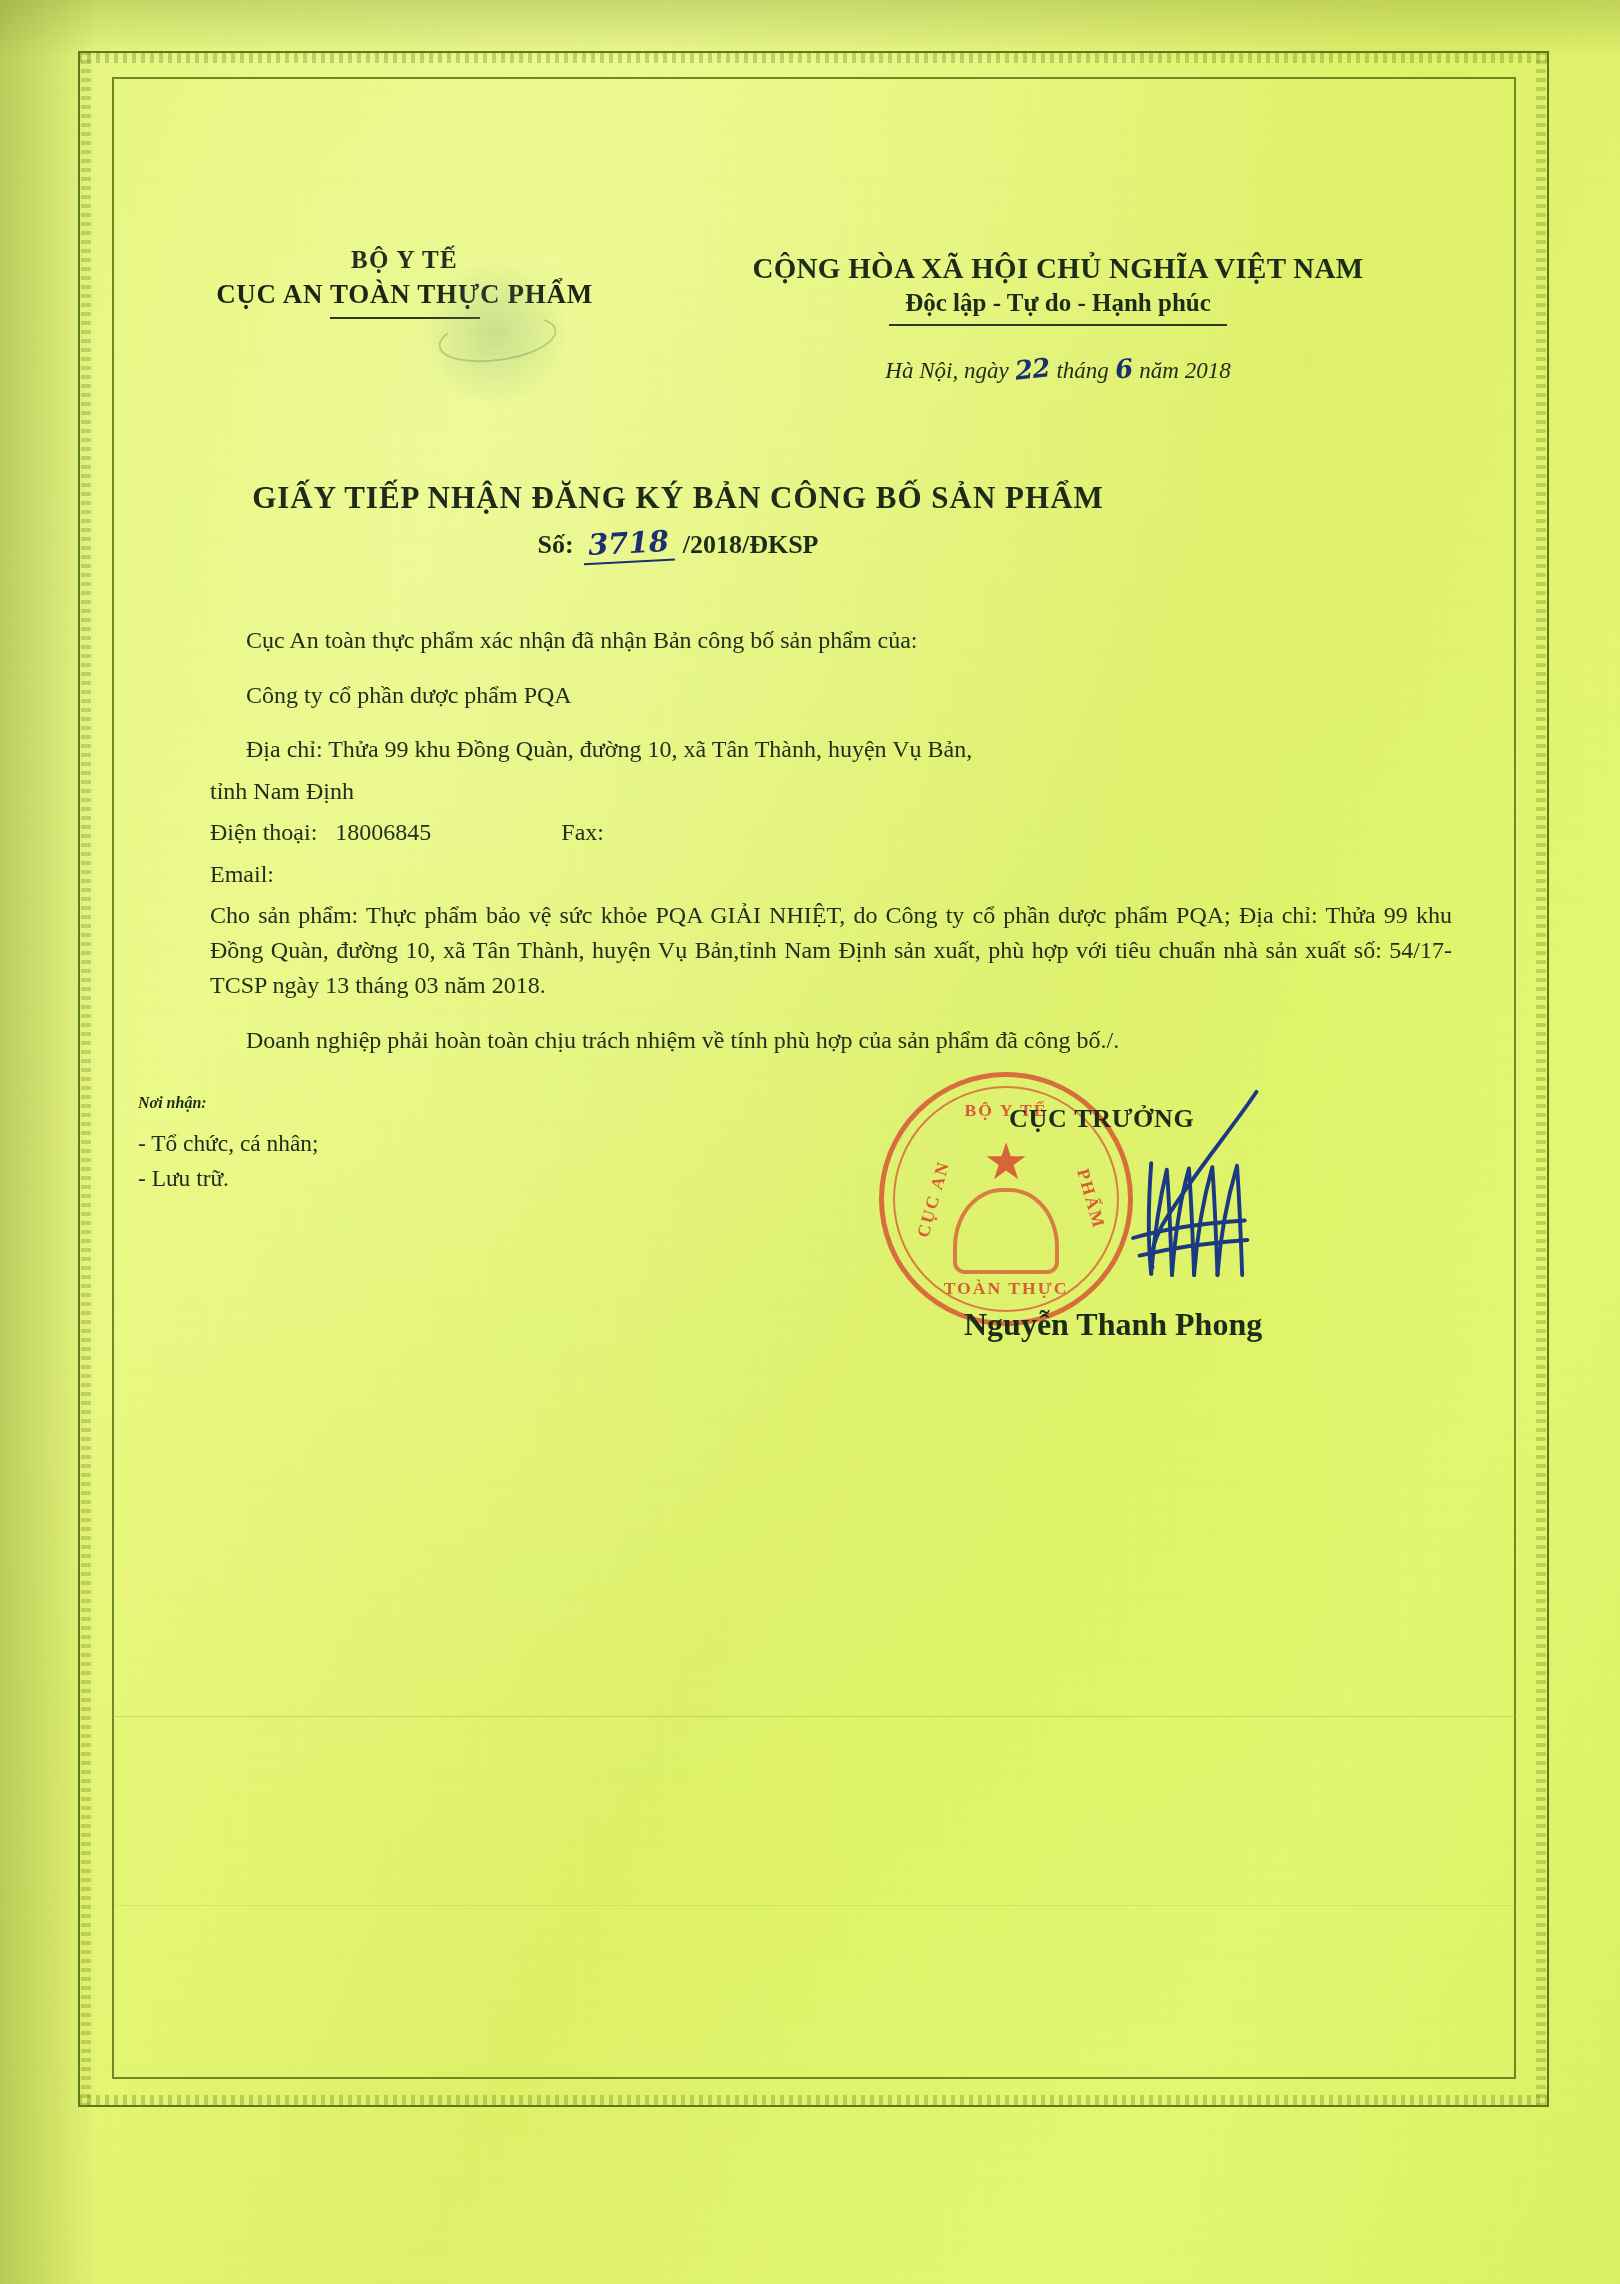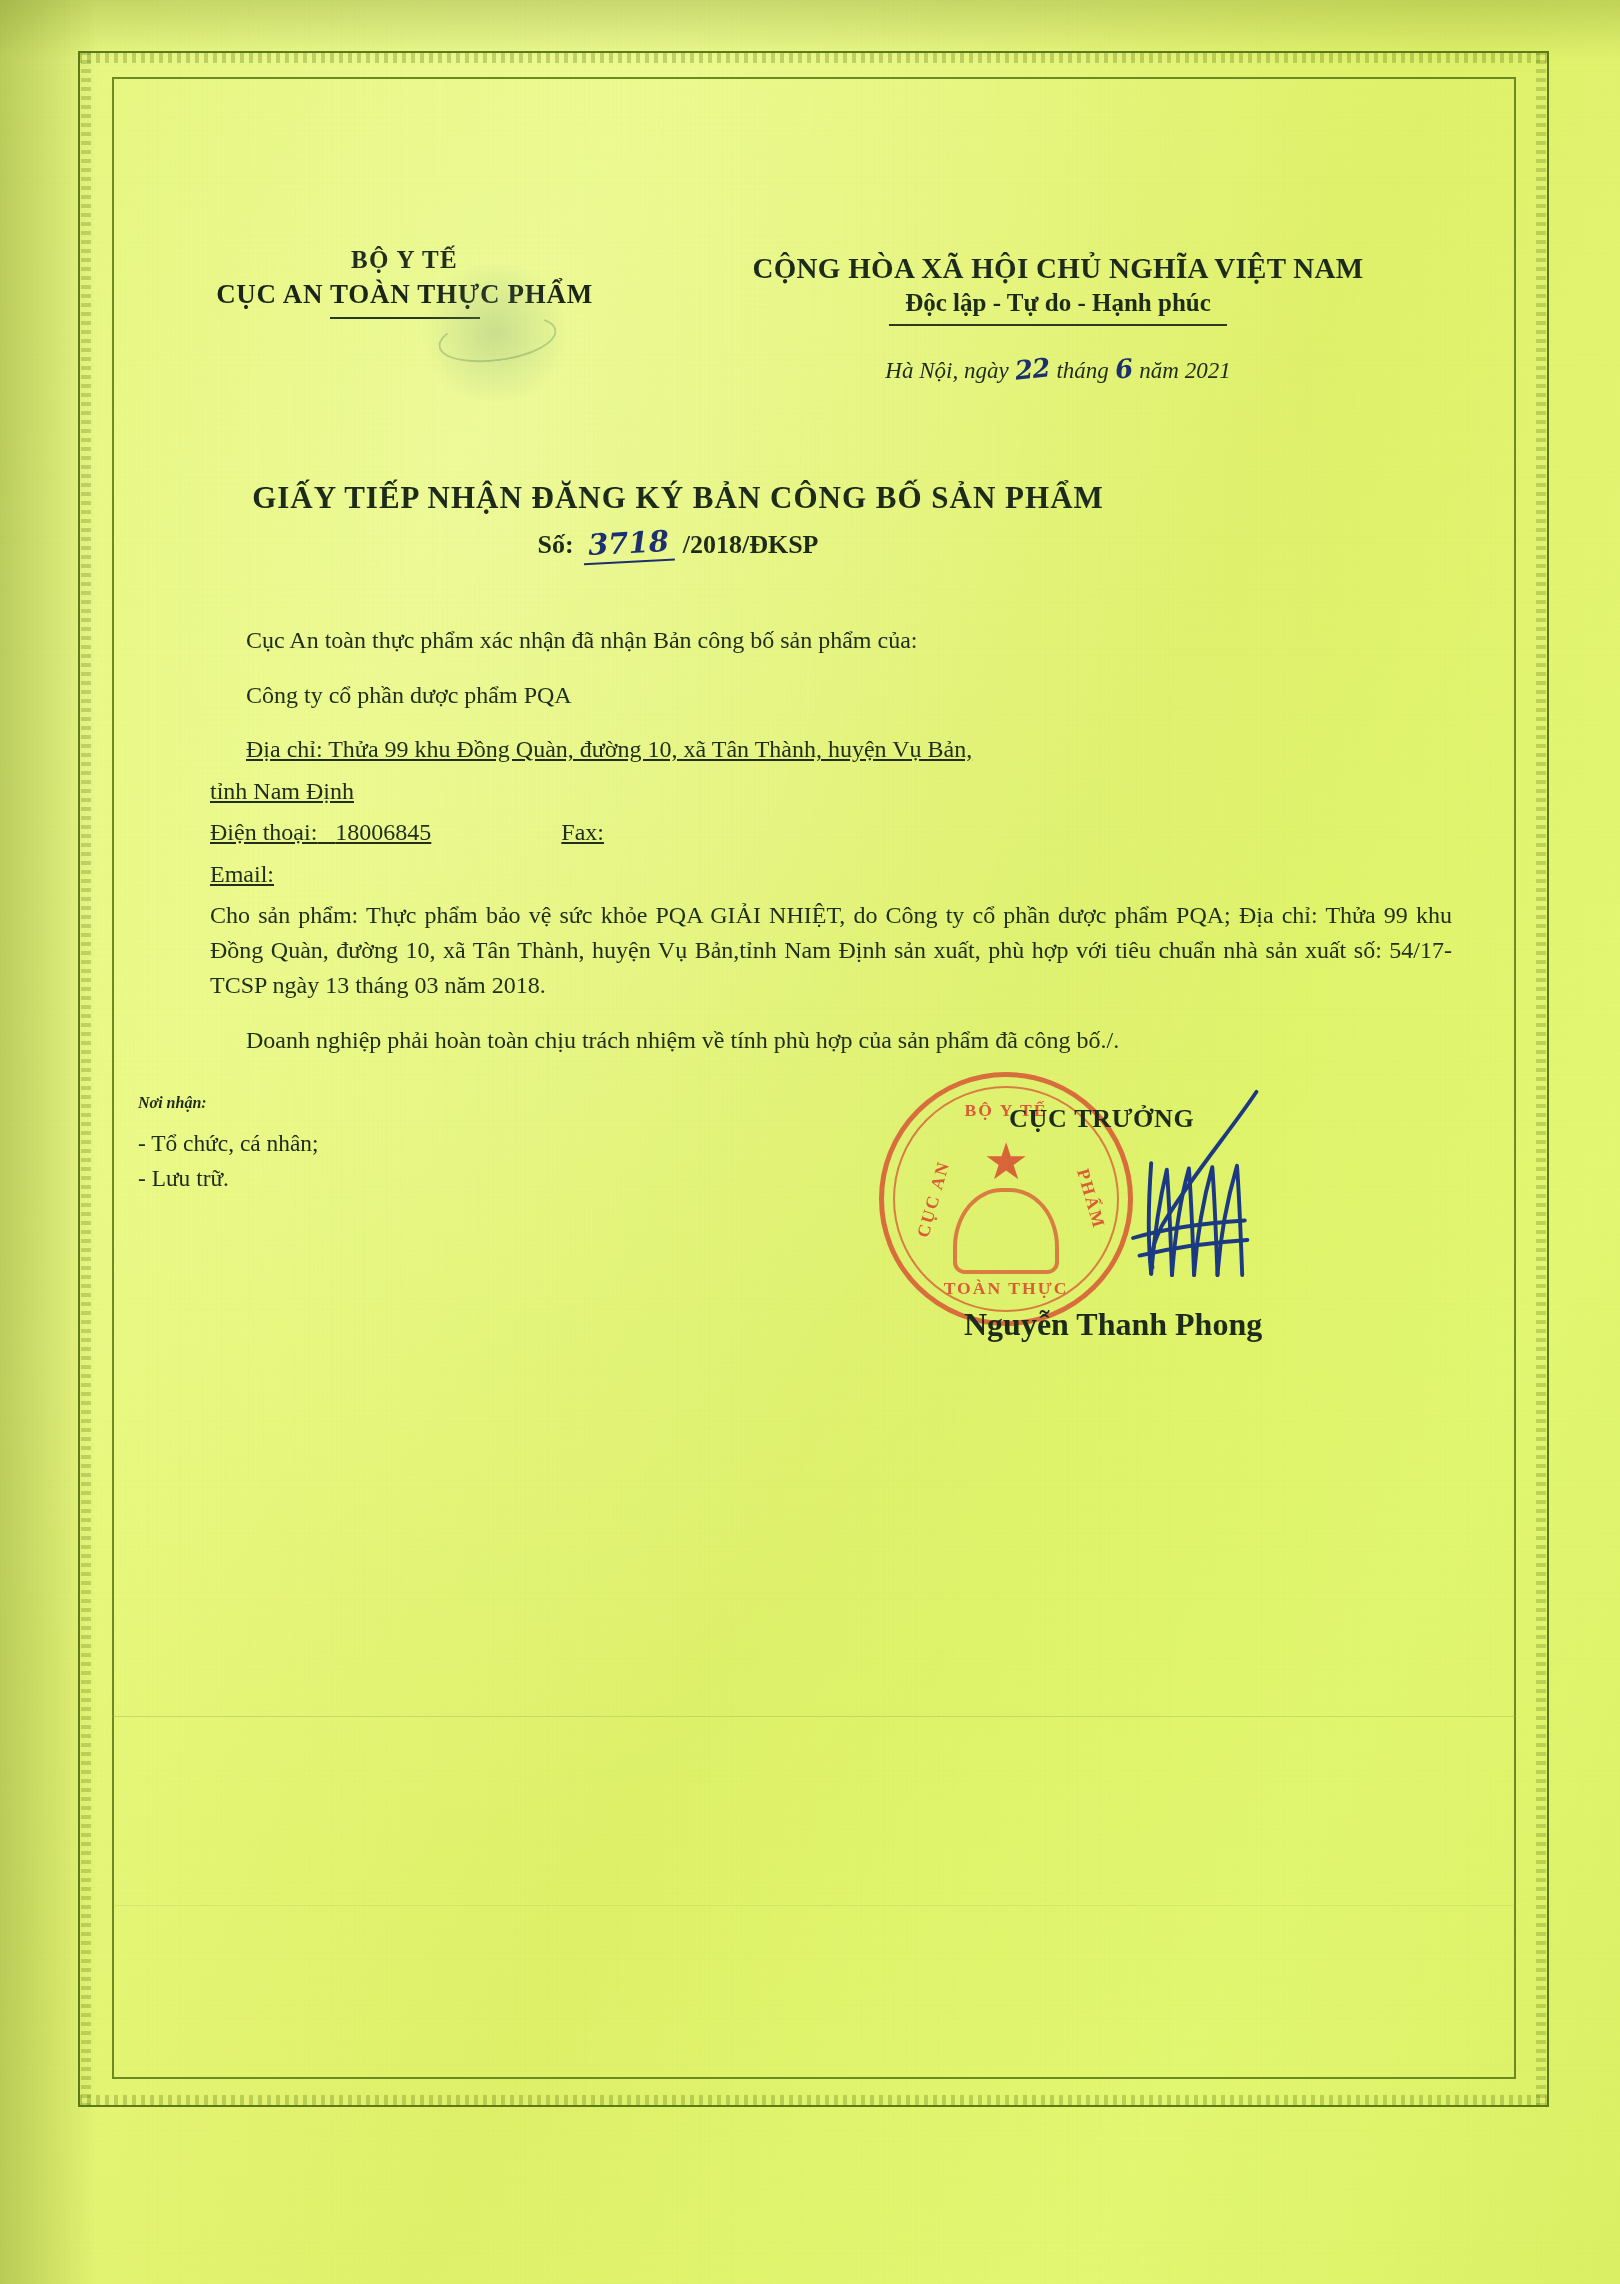--- a/index.html
+++ b/index.html
@@ -247,21 +247,21 @@
   .body {
     position: absolute;
     top: 546px;
     left: 98px;
     width: 1242px;
     font-size: 24px;
     line-height: 1.46;
     color: #20301c;
   }
   .body p { margin: 0 0 19.5px 0; }
-  .body p.tight { margin-bottom: 6.5px; text-decoration: underline; }
+  .body p.tight { margin-bottom: 6.5px; }
   .indent { text-indent: 36px; }
   .row-2col {
     display: flex;
     gap: 130px;
   }
   .justify {
     text-align: justify;
   }
 
   
@@ -417,21 +417,21 @@
 
     <div class="hdr-right">
       <div class="n1">CỘNG HÒA XÃ HỘI CHỦ NGHĨA VIỆT NAM</div>
       <div class="n2">Độc lập - Tự do - Hạnh phúc</div>
       <div class="nrule"></div>
       <div class="dateline">
         <span>Hà Nội, ngày</span>
         <span class="hw">22</span>
         <span>tháng</span>
         <span class="hw">6</span>
-        <span>năm 2021</span>
+        <span>năm 2018</span>
       </div>
     </div>
   </div>
 
   <div class="title-block">
     <div class="t1">GIẤY TIẾP NHẬN ĐĂNG KÝ BẢN CÔNG BỐ SẢN PHẨM</div>
     <div class="title-line2">
       <span>Số:</span>
       <span class="num-hw">3718</span>
       <span>/2018/ĐKSP</span>

